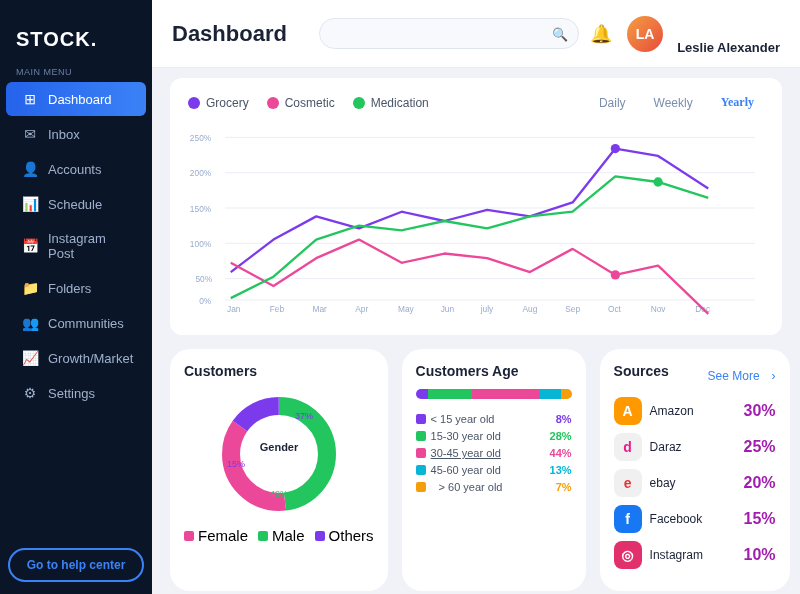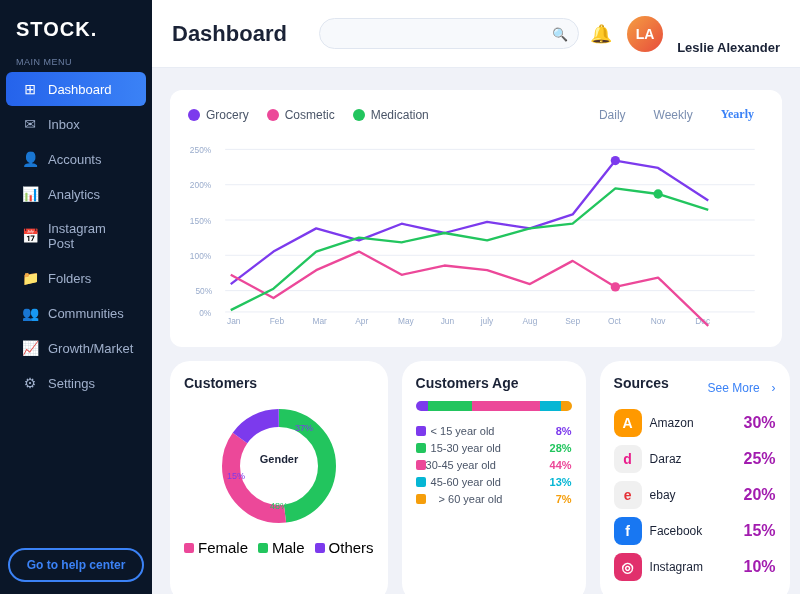--- a/index.html
+++ b/index.html
@@ -9,21 +9,21 @@
     .sidebar {
       width: 152px;
       background: #0a1628;
       color: #fff;
       display: flex;
       flex-direction: column;
       height: 594px;
       flex-shrink: 0;
     }
     .sidebar-logo {
-      padding: 18px 16px 8px;
+      padding: 28px 16px 8px;
       font-size: 20px;
       font-weight: 800;
       color: #fff;
       letter-spacing: 1px;
     }
     .sidebar-menu-label {
       font-size: 9px;
       color: #6b7fa3;
       padding: 8px 16px 4px;
       text-transform: uppercase;
@@ -123,21 +123,21 @@
       display: flex;
       align-items: center;
       justify-content: center;
       font-size: 14px;
       color: #fff;
       font-weight: 700;
     }
     .user-name { font-size: 13px; font-weight: 600; color: #1a2236; margin-top: 28px; }
 
     
-    .content { flex: 1; overflow-y: auto; padding: 22px 18px; }
+    .content { flex: 1; overflow-y: auto; padding: 10px 18px; }
 
     
     .chart-section {
       background: #fff;
       border-radius: 12px;
       padding: 14px 18px 10px;
       margin-bottom: 14px;
     }
     .chart-header {
       display: flex;
@@ -245,21 +245,21 @@
       <div class="nav-item">
         <span class="nav-icon">✉</span>
         <span>Inbox</span>
       </div>
       <div class="nav-item">
         <span class="nav-icon">👤</span>
         <span>Accounts</span>
       </div>
       <div class="nav-item">
         <span class="nav-icon">📊</span>
-        <span>Analytics</span>
+        <span>Schedule</span>
       </div>
       <div class="nav-item">
         <span class="nav-icon">📅</span>
         <span>Instagram Post</span>
       </div>
       <div class="nav-item">
         <span class="nav-icon">📁</span>
         <span>Folders</span>
       </div>
       <div class="nav-item">
@@ -425,21 +425,21 @@
     <div class="age-label" style="display:flex;align-items:center;gap:5px;">
       <div style="width:10px;height:10px;border-radius:2px;background:#22c55e;flex-shrink:0"></div>
       <span>15-30 year old</span>
     </div>
     <div class="age-bar-wrap">
       <div class="age-bar" style="width:28%;background:#22c55e"></div>
     </div>
     <div class="age-pct" style="color:#22c55e">28%</div>
   </div>
             <div class="age-bar-row">
-    <div class="age-label" style="display:flex;align-items:center;">
+    <div class="age-label" style="display:flex;align-items:center;gap:5px;text-decoration:underline;">
       <div style="width:10px;height:10px;border-radius:2px;background:#ec4899;flex-shrink:0"></div>
       <span>30-45 year old</span>
     </div>
     <div class="age-bar-wrap">
       <div class="age-bar" style="width:44%;background:#ec4899"></div>
     </div>
     <div class="age-pct" style="color:#ec4899">44%</div>
   </div>
             <div class="age-bar-row">
     <div class="age-label" style="display:flex;align-items:center;gap:5px;">

